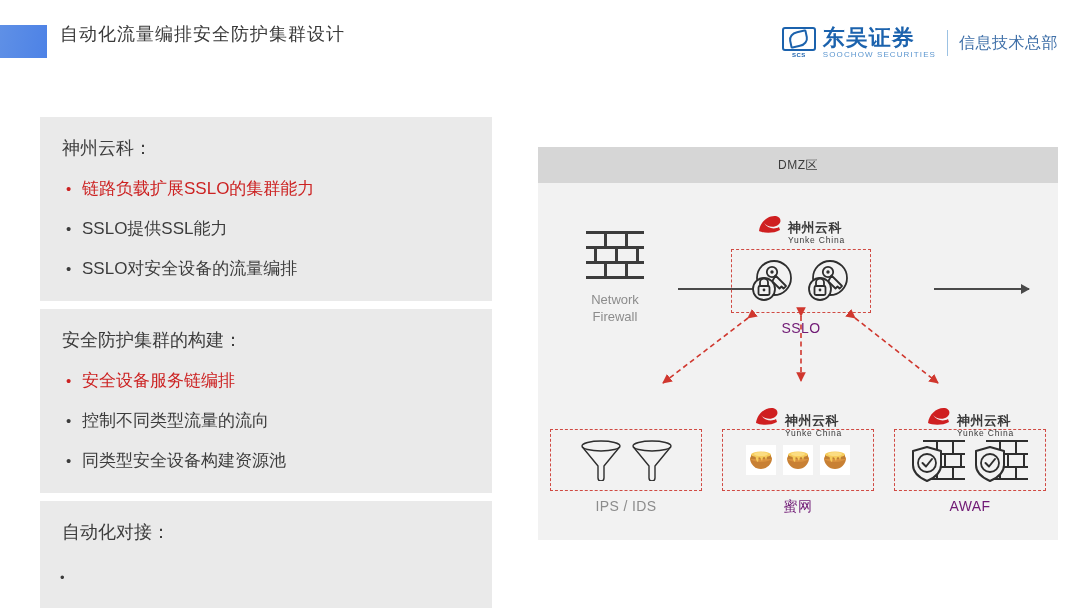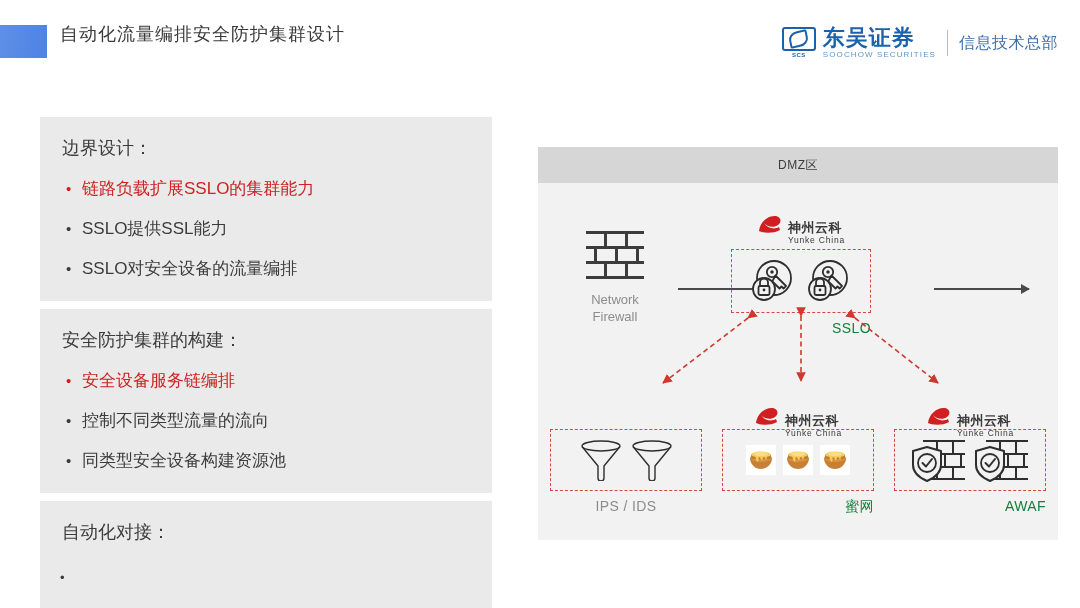--- a/index.html
+++ b/index.html
@@ -122,21 +122,21 @@
   .yunke-txt { text-align: left; margin-top: 20px; }
   .yunke-cn { font-size: 13px; font-weight: bold; color: #3a3a3a; line-height: 14px; letter-spacing: 0.5px; }
   .yunke-en { font-size: 8.5px; color: #3a3a3a; line-height: 11px; letter-spacing: 0.8px; }
 
   
   .dashbox { border: 1.3px dashed #d04a43; }
 
   .sslo-group { position: absolute; left: 193px; top: 18px; width: 140px; text-align: center; }
   .sslo-box { height: 64px; display: flex; align-items: center; justify-content: center; gap: 6px; margin-top: 3px; }
   .node-label { font-size: 14px; margin-top: 7px; letter-spacing: 0.4px; }
-  .node-label.red { color: #15803d; text-align: right; }
+  .node-label.red { color: #701a75; }
   .node-label.gray { color: #8c8c8c; }
 
   
   .keylock { width: 50px; height: 50px; }
 
   
   .bottom-row { position: absolute; left: 12px; top: 222px; width: 496px; display: flex; justify-content: space-between; }
   .bgroup { width: 152px; text-align: center; position: relative; }
   .bgroup .yunke { height: 22px; margin-bottom: 2px; }
   .bgroup .spacer { height: 22px; margin-bottom: 2px; }
@@ -166,21 +166,21 @@
       <div class="brand-cn">东吴证券</div>
       <div class="brand-en">SOOCHOW SECURITIES</div>
     </div>
     <div class="brand-divider"></div>
     <div class="brand-dept">信息技术总部</div>
   </div>
 
   <div class="left-col">
 
     <div class="panel">
-      <div class="panel-heading">边界设计：</div>
+      <div class="panel-heading">神州云科：</div>
       <div class="bullet-row red">
         <span class="dot">•</span>
         <span class="txt">链路负载扩展SSLO的集群能力</span>
       </div>
       <div class="bullet-row">
         <span class="dot">•</span>
         <span class="txt">SSLO提供SSL能力</span>
       </div>
       <div class="bullet-row">
         <span class="dot">•</span>

